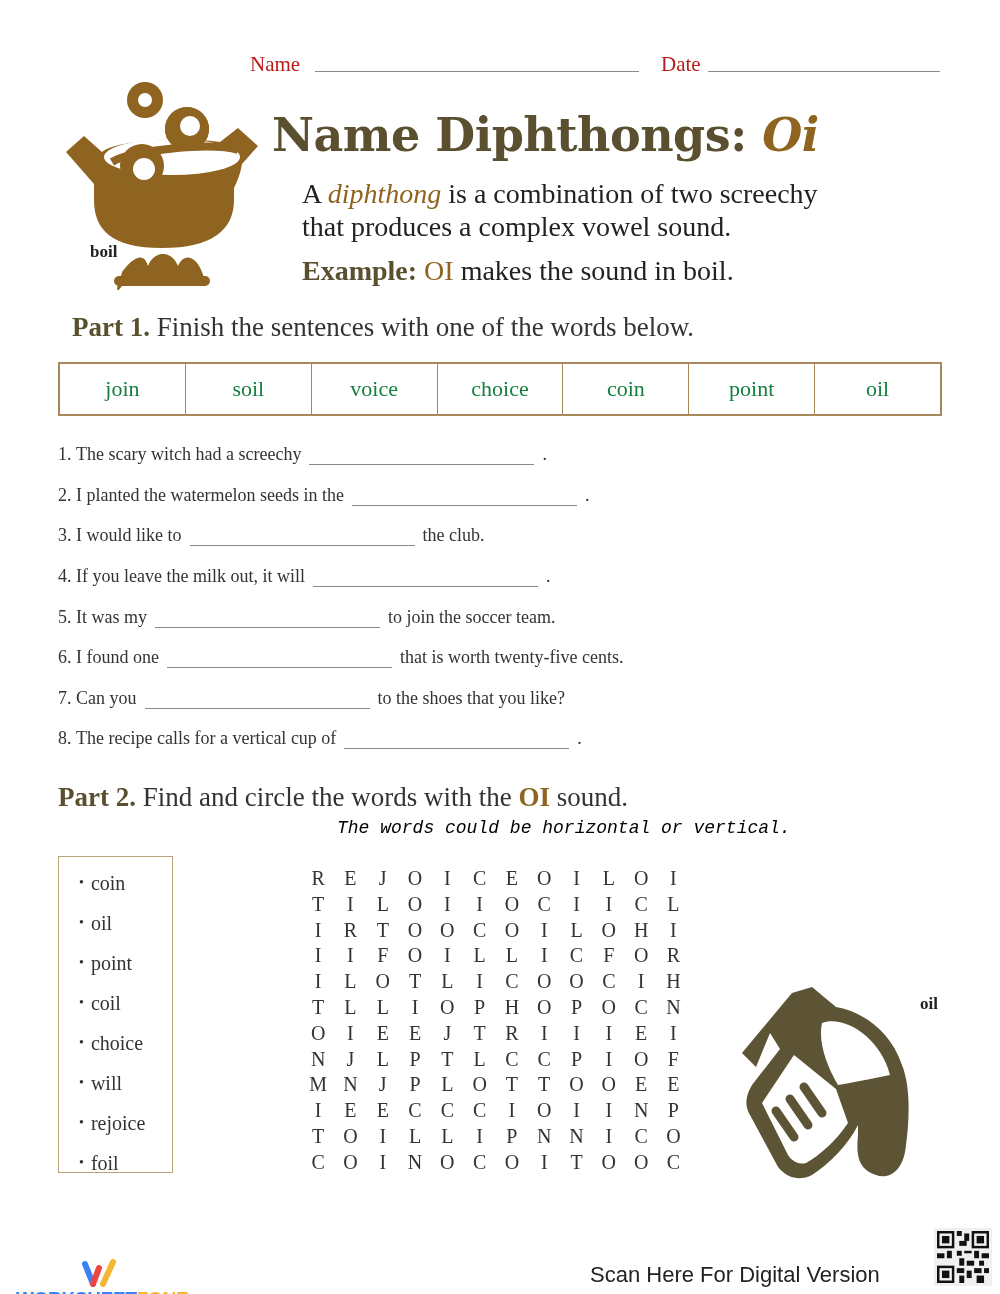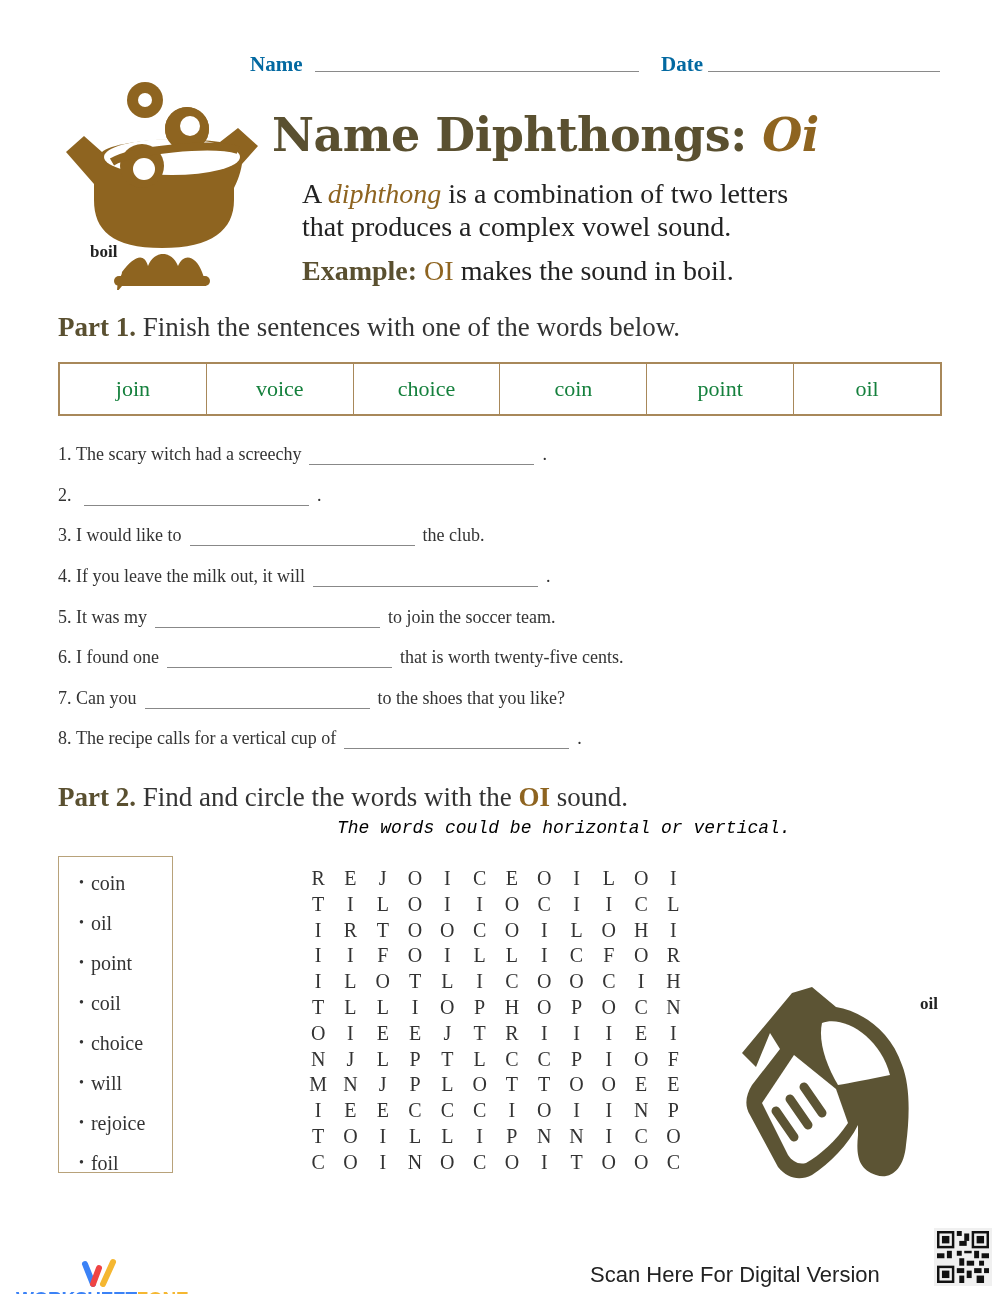--- a/index.html
+++ b/index.html
@@ -2,21 +2,21 @@
 <html><head>
 <meta charset="utf-8">
 <style>
   * { box-sizing: border-box; margin: 0; padding: 0; }
   html, body { width: 1000px; height: 1294px; background: #ffffff; }
   body { position: relative; font-family: "DejaVu Serif", serif; color: #2b2b2b; overflow: hidden; }
 
   .abs { position: absolute; }
 
   
-  .nd-label { font-family: "Liberation Serif", serif; font-size: 21px; color: #0369a1; font-weight: bold; }
+  .nd-label { font-family: "Liberation Serif", serif; font-size: 21px; color: #b91c1c; }
   .nd-line { border-bottom: 1.5px solid #8a8a8a; height: 1px; }
 
   
   .title { font-family: "DejaVu Serif", serif; font-weight: bold; font-size: 46px; color: #5a5030; letter-spacing: -0.5px; }
   .title .accent { color: #8e6420; font-style: italic; }
 
   .intro { font-family: "Liberation Serif", serif; font-size: 28px; color: #222; line-height: 33px; }
   .intro .em { color: #8e6420; font-style: italic; }
   .example { font-family: "Liberation Serif", serif; font-size: 28px; color: #222; }
   .example .lbl { color: #5a5030; font-weight: bold; }
@@ -80,46 +80,47 @@
   <circle cx="82" cy="89" r="11" fill="#fff"></circle>
   <path d="M50 82 C70 70 150 62 176 70" stroke="#8e6420" stroke-width="8" fill="none"></path>
 </svg>
 <div class="abs pic-label" style="left:60px; top:242px; font-weight:bold; font-size:17px;">boil</div>
 
 <div class="abs title" style="left:272px; top:108px;">
   <span>Name Diphthongs: </span><span class="accent">Oi</span>
 </div>
 
 <div class="abs intro" style="left:302px; top:177px;">
-  <div><span>A </span><span class="em">diphthong</span><span> is a combination of two letters</span></div>
+  <div><span>A </span><span class="em">diphthong</span><span> is a combination of two screechy</span></div>
   <div>that produces a complex vowel sound.</div>
 </div>
 
 <div class="abs example" style="left:302px; top:255px;">
   <span class="lbl">Example: </span><span class="oi">OI</span><span> makes the sound in boil.</span>
 </div>
 
-<div class="abs part-head" style="left:58px; top:312px;text-align:right;">
+<div class="abs part-head" style="left:72px; top:312px;text-align:right;">
   <span class="num">Part 1.</span><span> Finish the sentences with one of the words below.</span>
 </div>
 
 <div class="abs wordbank">
   <div class="cell">join</div>
+  <div class="cell">soil</div>
   <div class="cell">voice</div>
   <div class="cell">choice</div>
   <div class="cell">coin</div>
   <div class="cell">point</div>
   <div class="cell">oil</div>
 </div>
 
 <div class="abs sentence" style="top:444px;">
   <span>1.</span>&nbsp;<span>The scary witch had a screechy</span><span class="blank"></span><span>.</span>
 </div>
 <div class="abs sentence" style="top:485px;">
-  <span>2.</span>&nbsp;<span class="blank"></span><span>.</span>
+  <span>2.</span>&nbsp;<span>I planted the watermelon seeds in the</span><span class="blank"></span><span>.</span>
 </div>
 <div class="abs sentence" style="top:525px;">
   <span>3.</span>&nbsp;<span>I would like to</span><span class="blank"></span><span>the club.</span>
 </div>
 <div class="abs sentence" style="top:566px;">
   <span>4.</span>&nbsp;<span>If you leave the milk out, it will</span><span class="blank"></span><span>.</span>
 </div>
 <div class="abs sentence" style="top:607px;">
   <span>5.</span>&nbsp;<span>It was my</span><span class="blank"></span><span>to join the soccer team.</span>
 </div>

